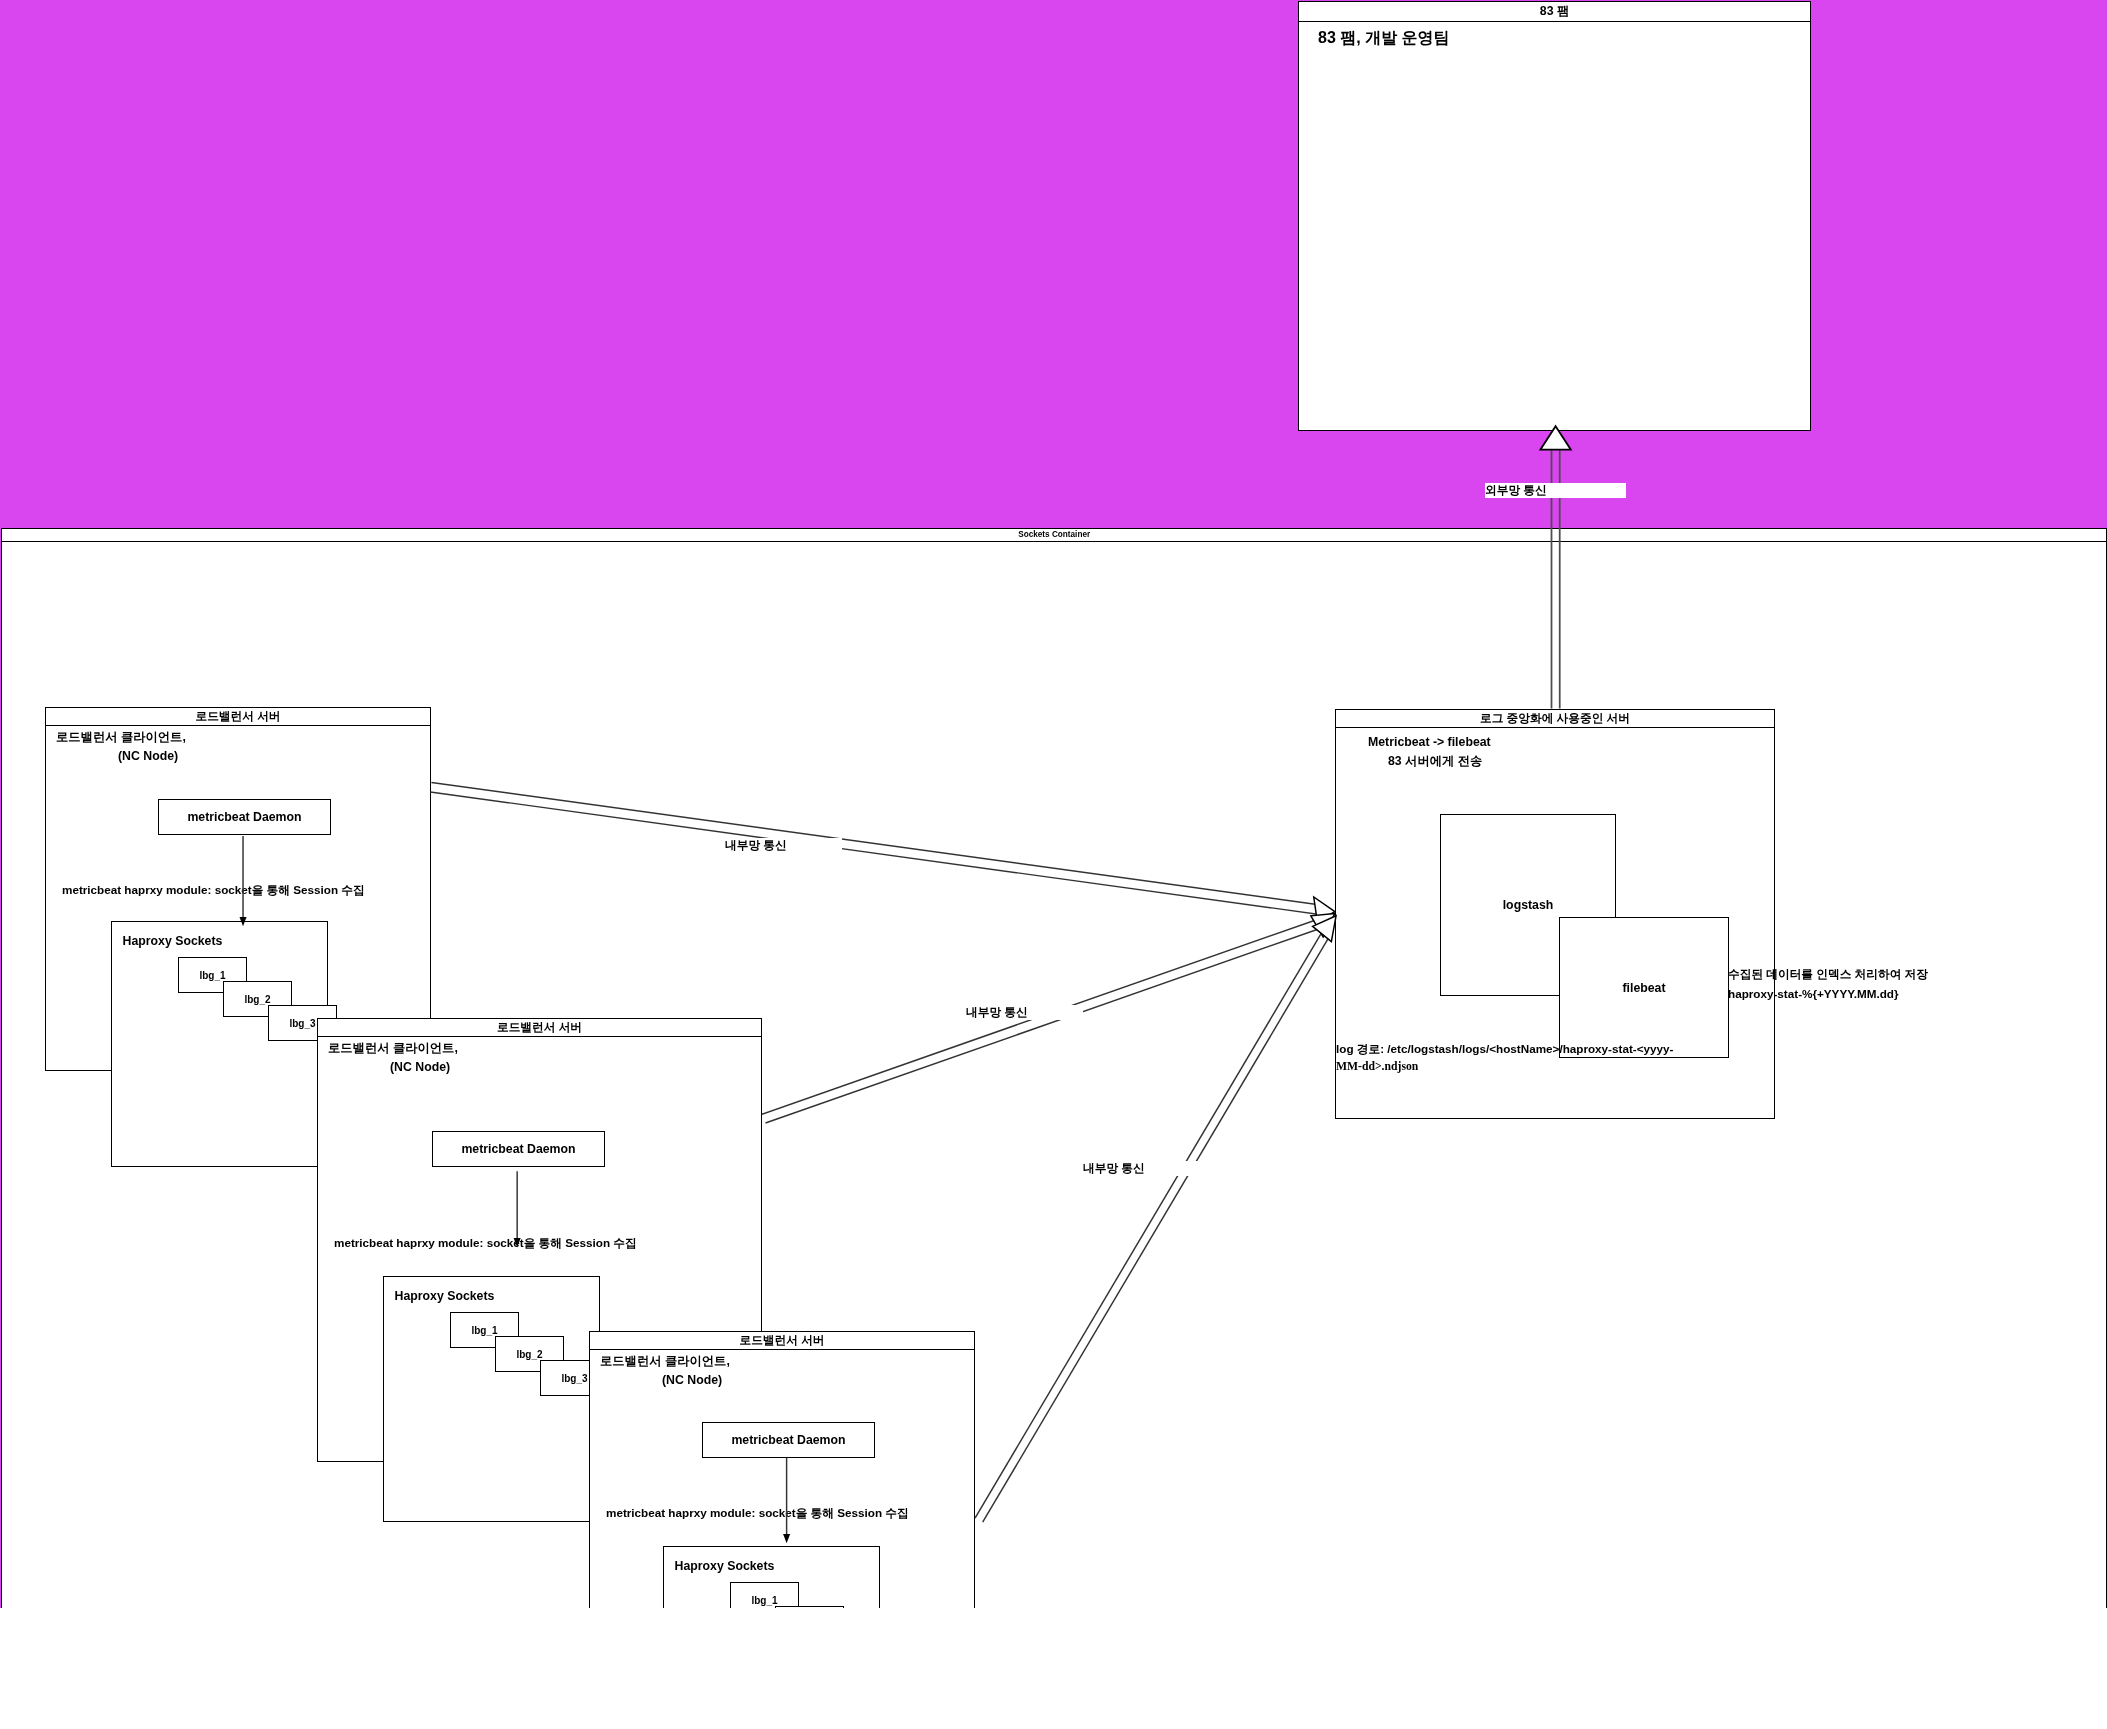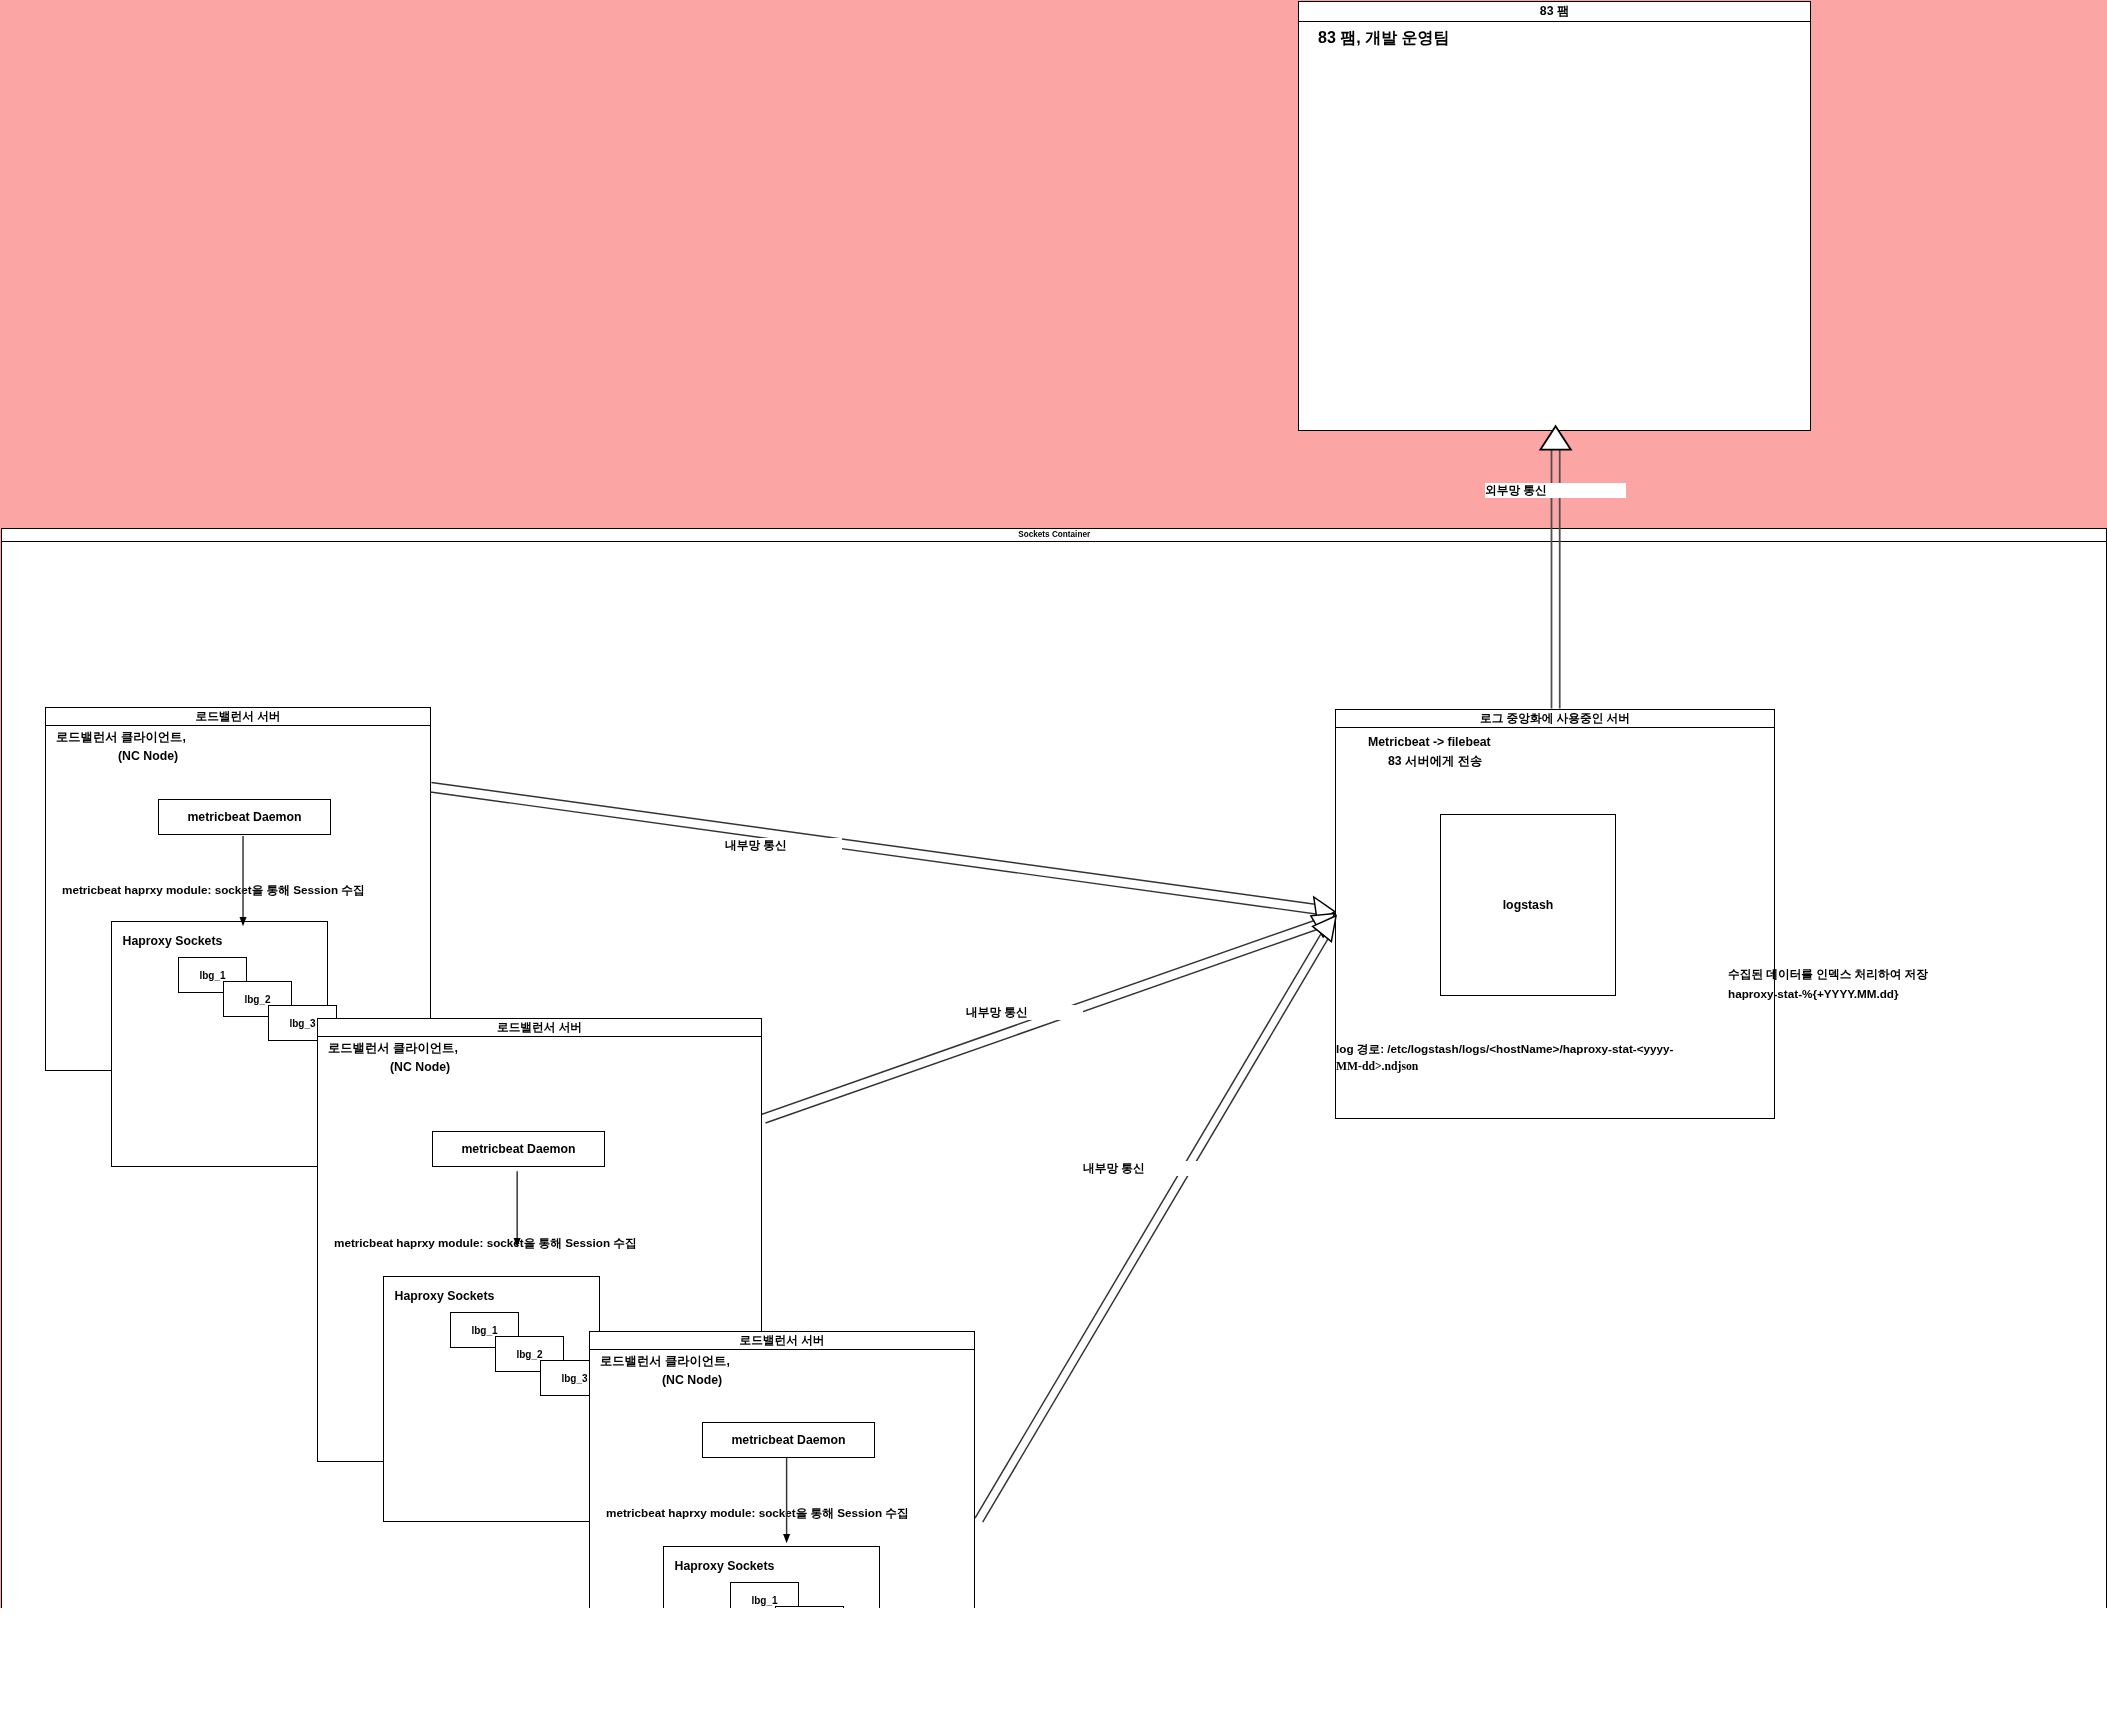--- a/index.html
+++ b/index.html
@@ -4,21 +4,21 @@
 <style>
   html, body {
     margin: 0;
     padding: 0;
     background: #ffffff;
   }
   #stage {
     position: relative;
     width: 2108px;
     height: 1608px;
-    background: #fca5a5;
+    background: #d946ef;
     font-family: "Liberation Sans", "DejaVu Sans", sans-serif;
     overflow: hidden;
   }
   .box {
     position: absolute;
     box-sizing: border-box;
     border: 1.2px solid #000000;
     background: #ffffff;
   }
   .titlebar {
@@ -134,20 +134,21 @@
     </div>
   </div>
 
   <div class="box" style="left:1335px; top:709px; width:440px; height:410px;padding-left:40px;">
     <div class="titlebar" style="height:17.6px; line-height:16px; font-size:11.7px;">로그 중앙화에 사용중인  서버</div>
     <div class="lbl" style="left:32px; top:25px; font-size:12.3px;">Metricbeat -&gt; filebeat</div>
     <div class="lbl" style="left:52px; top:44px; font-size:12.3px;">83 서버에게 전송</div>
 
     <div class="plainbox" style="left:104px; top:104px; width:176px; height:182px; font-size:12.3px;
                 align-items:center; justify-content:center;">logstash</div>
+    <div class="plainbox" style="left:223px; top:207px; width:170px; height:141px; font-size:12.3px;">filebeat</div>
 
     <div class="lbl ctr" style="left:0px; top:332px; width:440px; font-size:11.7px;">log 경로: /etc/logstash/logs/&lt;hostName&gt;/haproxy-stat-&lt;yyyy-</div>
     <div class="lbl ctr" style="left:0px; top:350px; width:440px; font-size:11.7px;font-family:Liberation Serif, serif;">MM-dd&gt;.ndjson</div>
   </div>
 
   <div class="lbl" style="left:1728px; top:967px; font-size:11.7px;">수집된 데이터를 인덱스 처리하여 저장</div>
   <div class="lbl" style="left:1728px; top:987px; font-size:11.7px;">haproxy-stat-%{+YYYY.MM.dd}</div>
 
   <svg class="edge" viewBox="0 0 3591 2947">
     <defs></defs>

